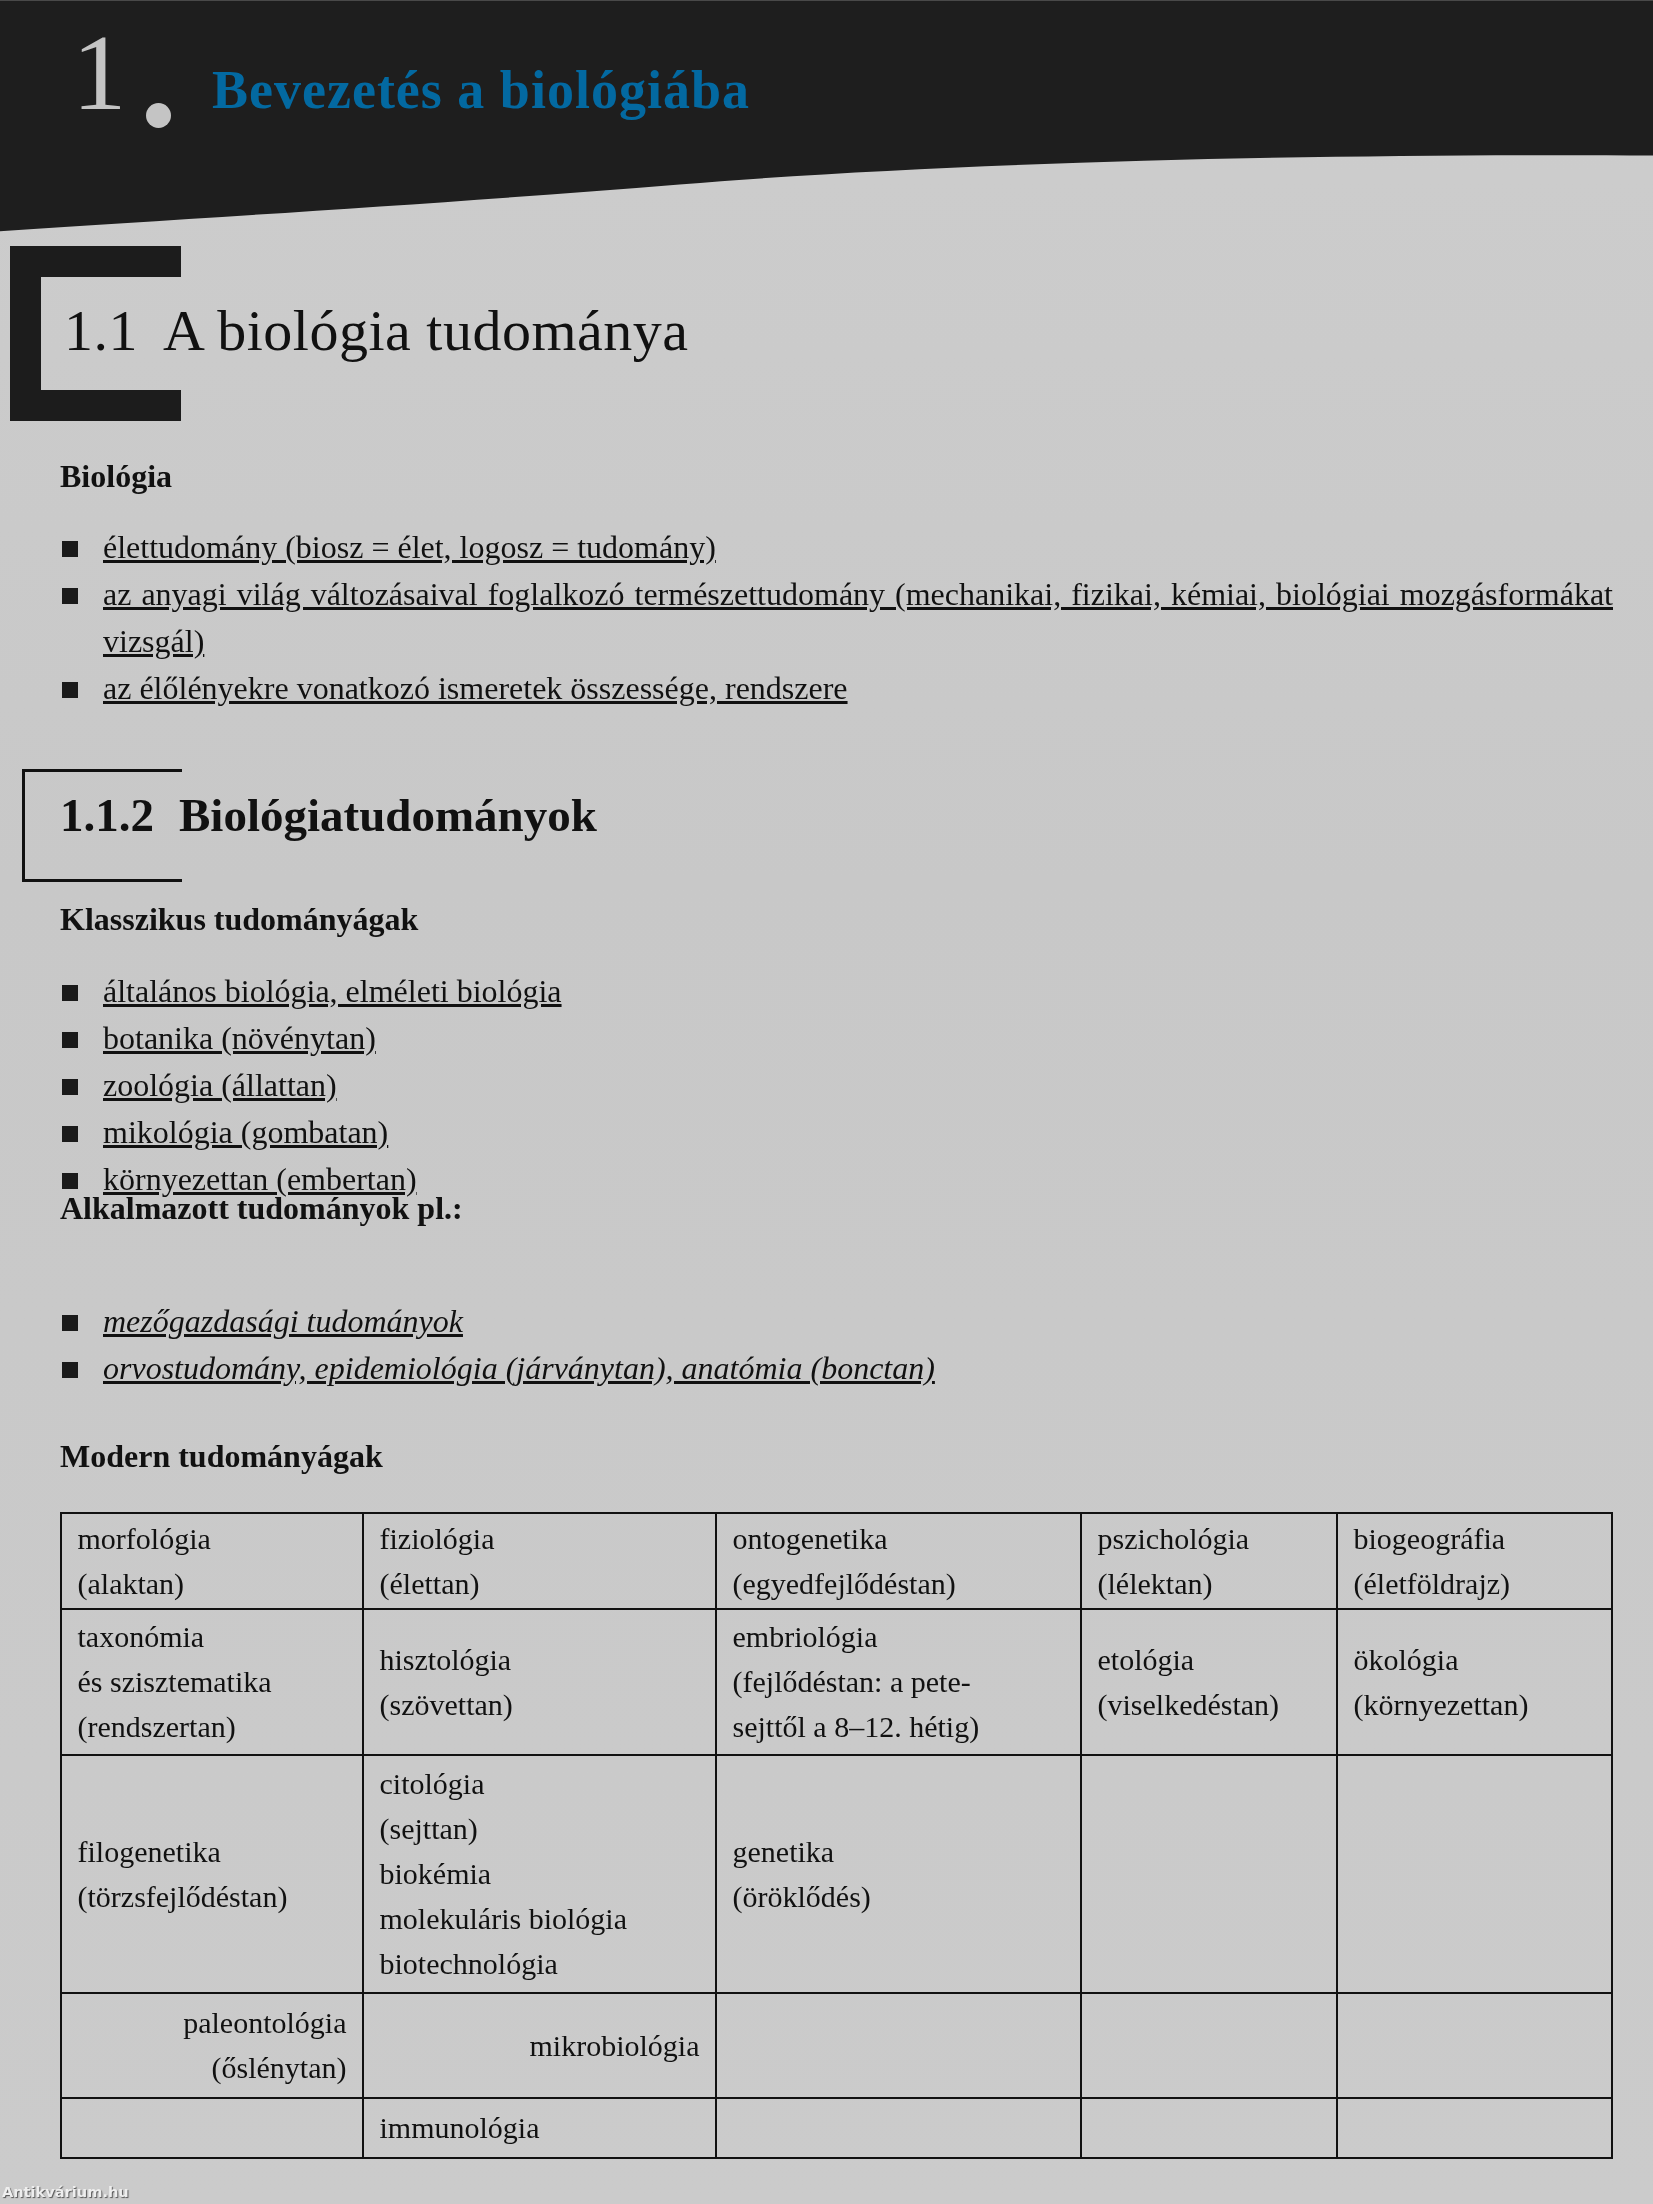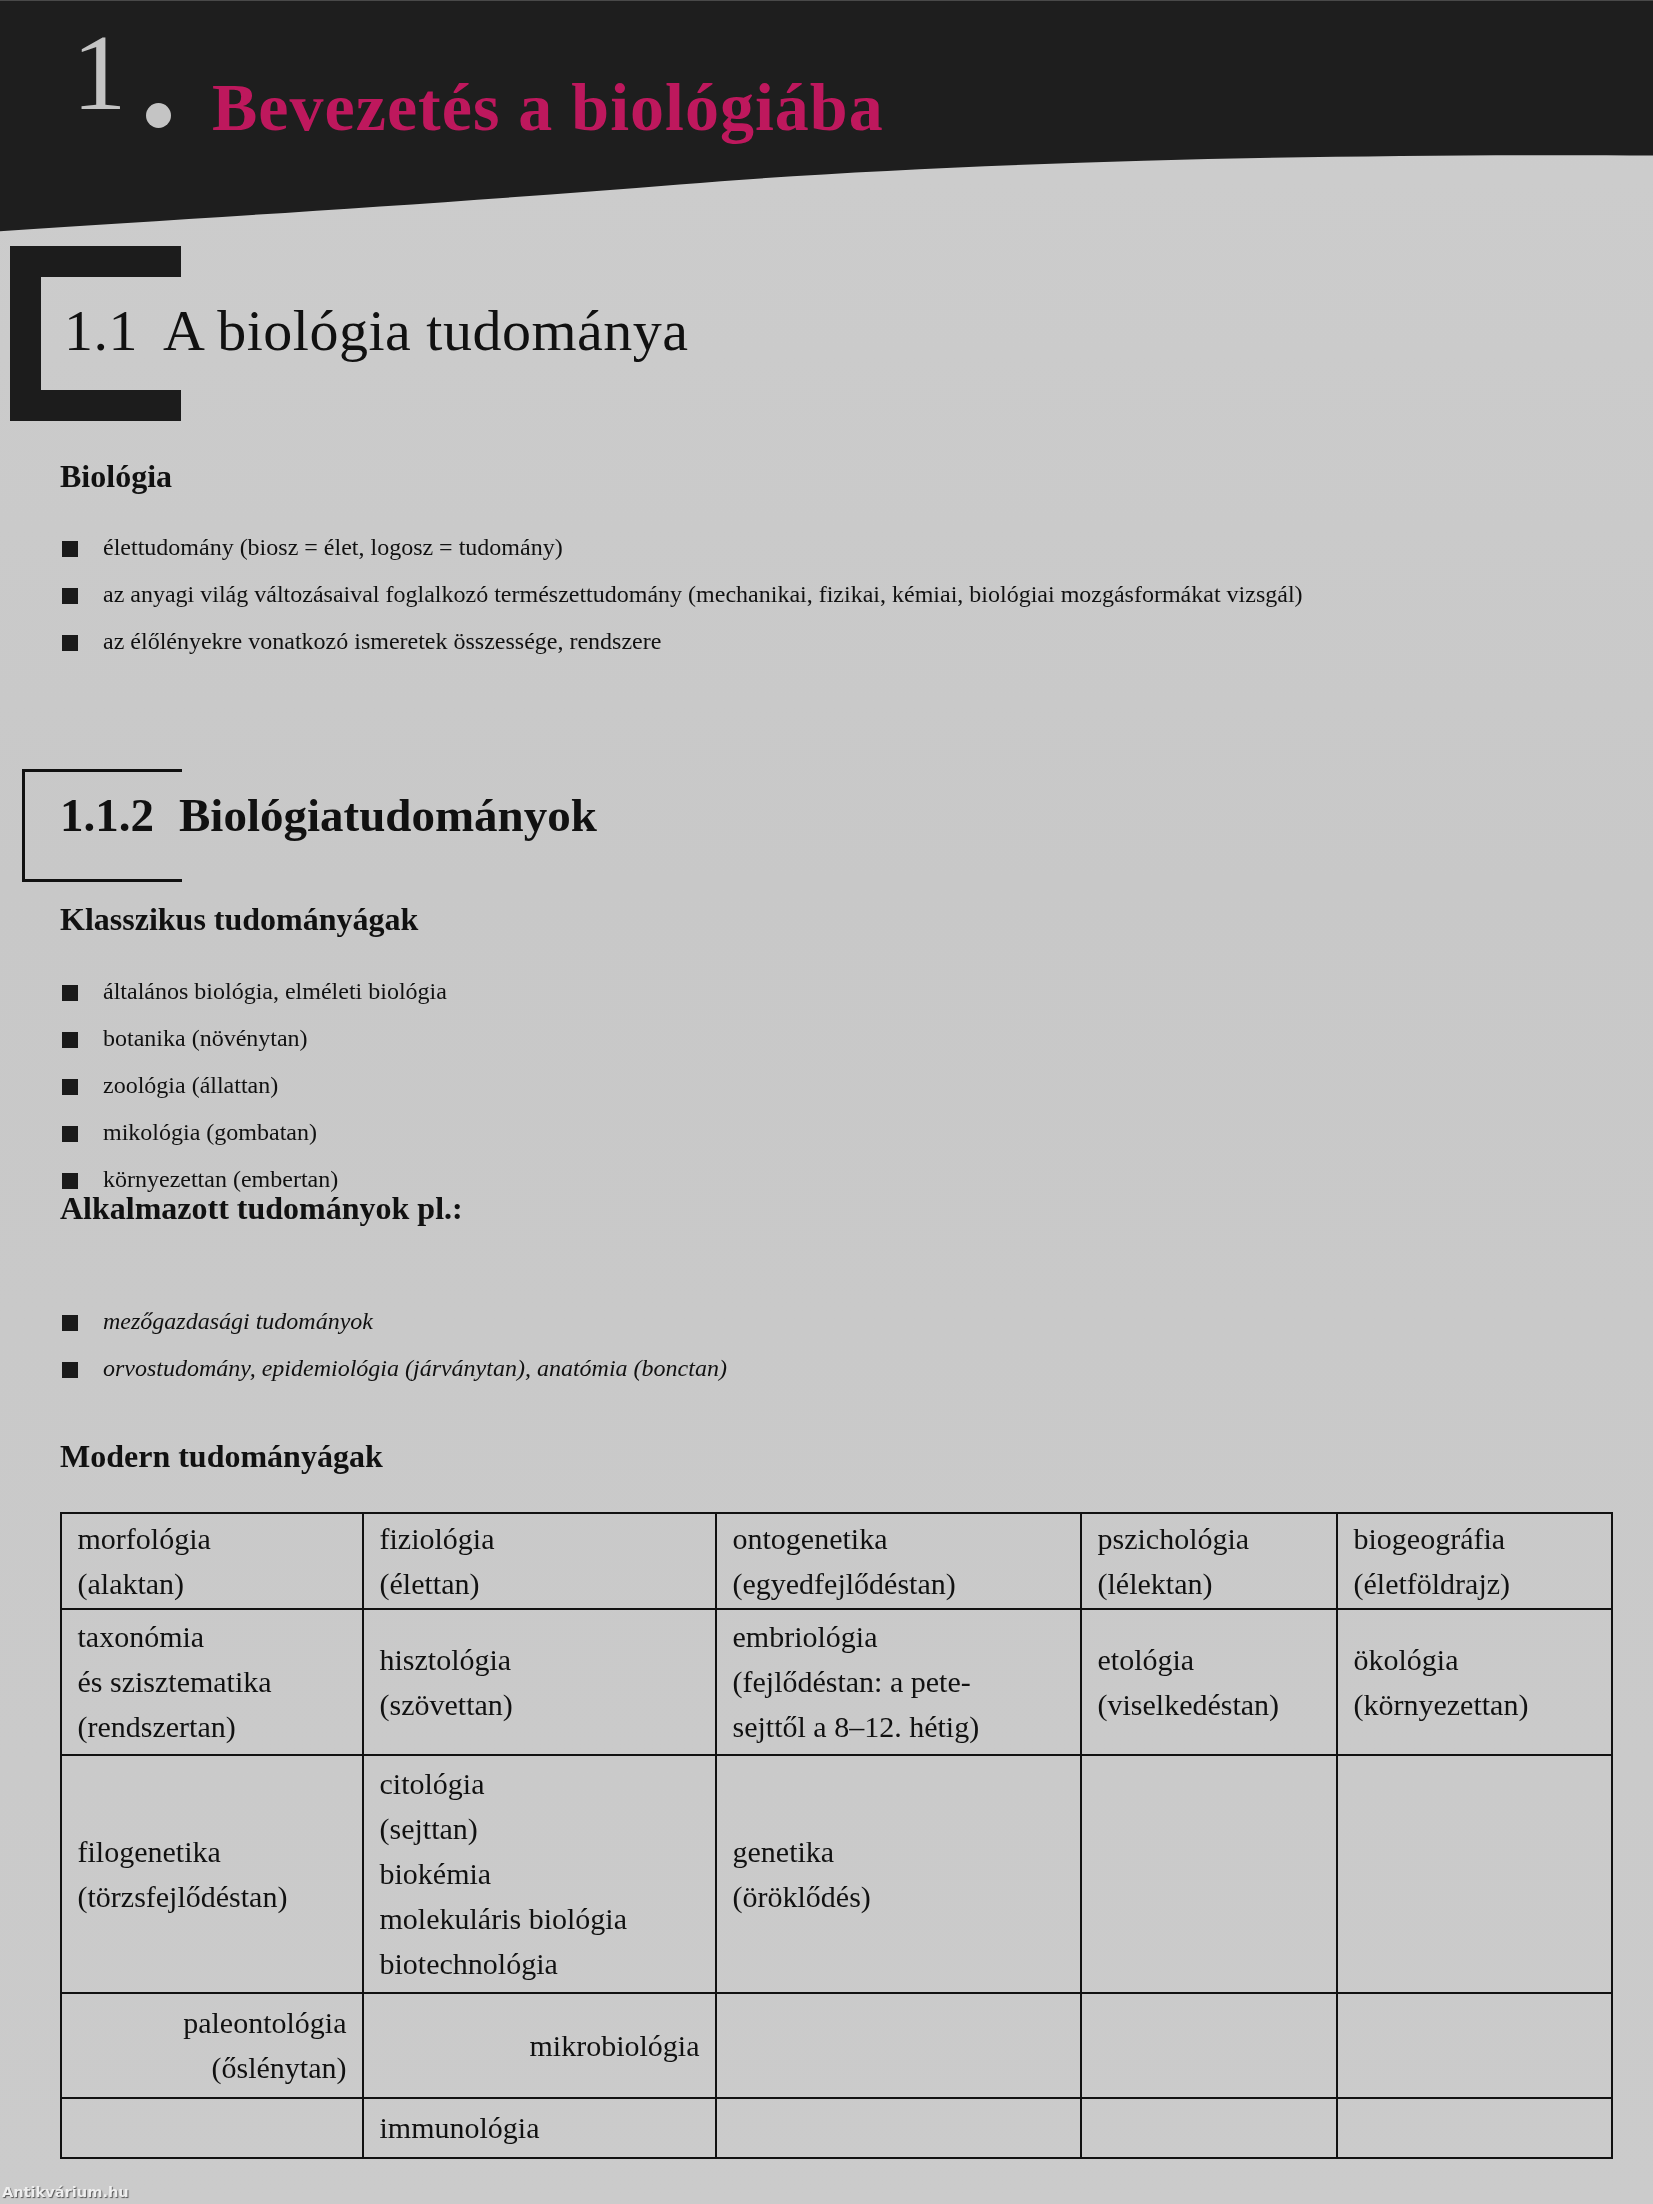--- a/index.html
+++ b/index.html
@@ -21,42 +21,42 @@
     .chapter-num {
       position: absolute; left: 72px; top: 17.5px;
       font-size: 109px; color: #c4c4c4; line-height: 1;
       font-family: "Liberation Serif", serif;
     }
     .chapter-dot {
       position: absolute; left: 146px; top: 103px;
       width: 25px; height: 25px; border-radius: 50%; background: #c4c4c4;
     }
     .chapter-title {
-      position: absolute; left: 212px; top: 68px;
-      font-size: 68px; font-weight: bold; color: #be185d; letter-spacing: 1px;
+      position: absolute; left: 212px; top: 59px;
+      font-size: 54px; font-weight: bold; color: #0369a1; letter-spacing: 1px;
       font-family: "Liberation Serif", serif;
     }
     
     .sec1-bracket {
       position: absolute; left: 9.7px; top: 246px; width: 171px; height: 175px;
     }
     .sec1-bracket .top { position:absolute; left:0; top:0; width:171px; height:31px; background:#1c1c1c; }
     .sec1-bracket .left { position:absolute; left:0; top:0; width:31px; height:175px; background:#1c1c1c; }
     .sec1-bracket .bot { position:absolute; left:0; top:144px; width:171px; height:31px; background:#1c1c1c; }
     .sec1-title {
       position: absolute; left: 64px; top: 297px;
       font-size: 58px; font-weight: normal; letter-spacing: 0.5px;
     }
     .sec1-title .num { margin-right: 25px; }
     .h-sub {
       position: absolute; font-size: 32px; font-weight: bold;
     }
     ul.bullets { position: absolute; margin: 0; padding: 0; list-style: none; }
     ul.bullets li {
-      position: relative; padding-left: 43px; font-size: 24px; line-height: 47px;
+      position: relative; padding-left: 43px; font-size: 32px; line-height: 47px; text-decoration: underline;
     }
     ul.bullets li::before {
       content: ""; position: absolute; left: 1.9px; top: 16.5px;
       width: 16.5px; height: 16.5px; background: #1a1a1a;
     }
     ul.bullets.italic li { font-style: italic; }
     
     .sec2-bracket {
       position: absolute; left: 22px; top: 769px; width: 157px; height: 107px;
       border-left: 3.9px solid #111; border-top: 3.9px solid #111; border-bottom: 3.9px solid #111;

